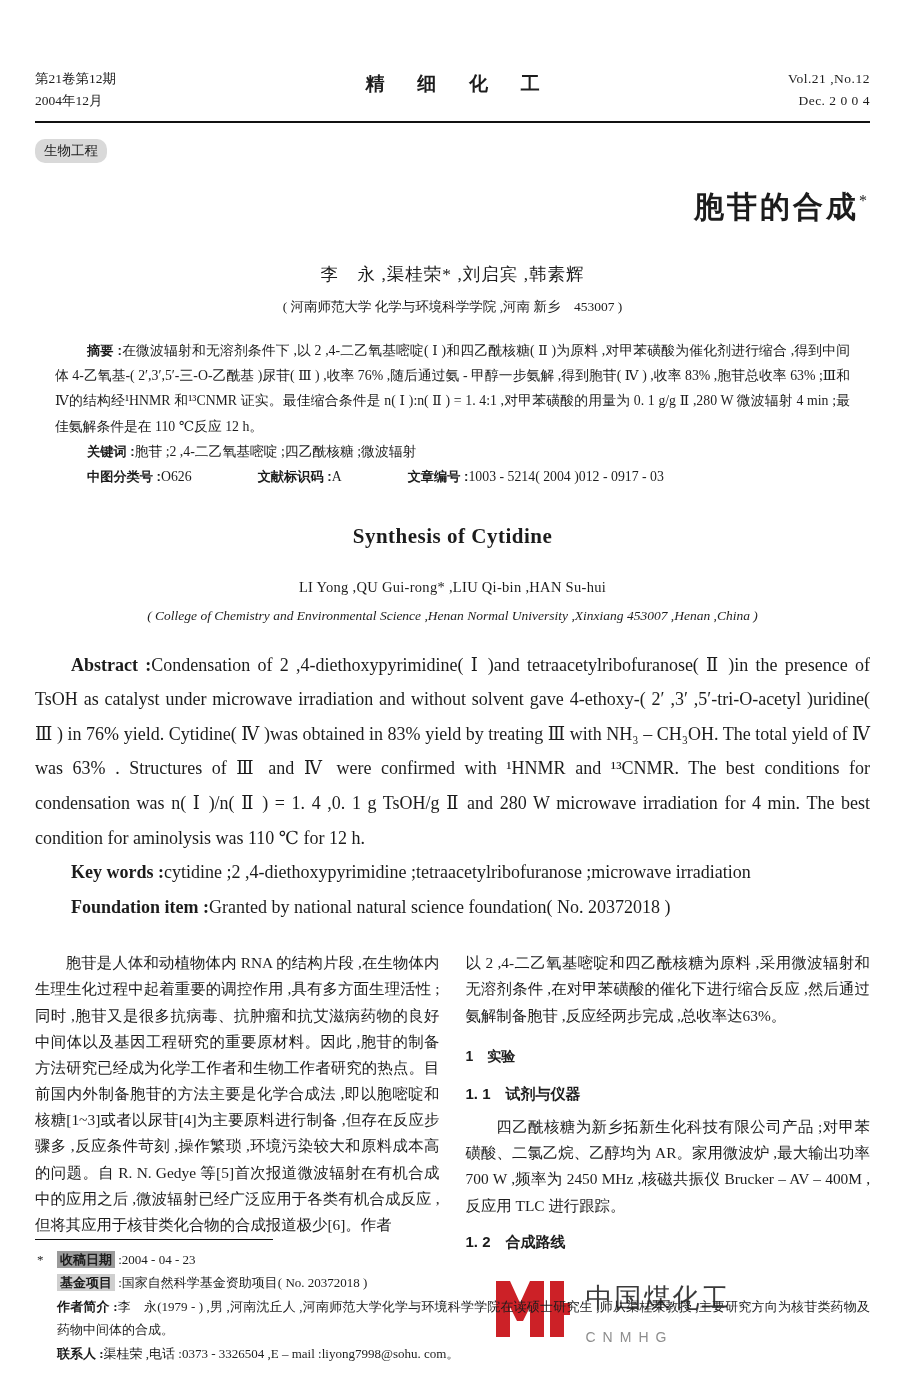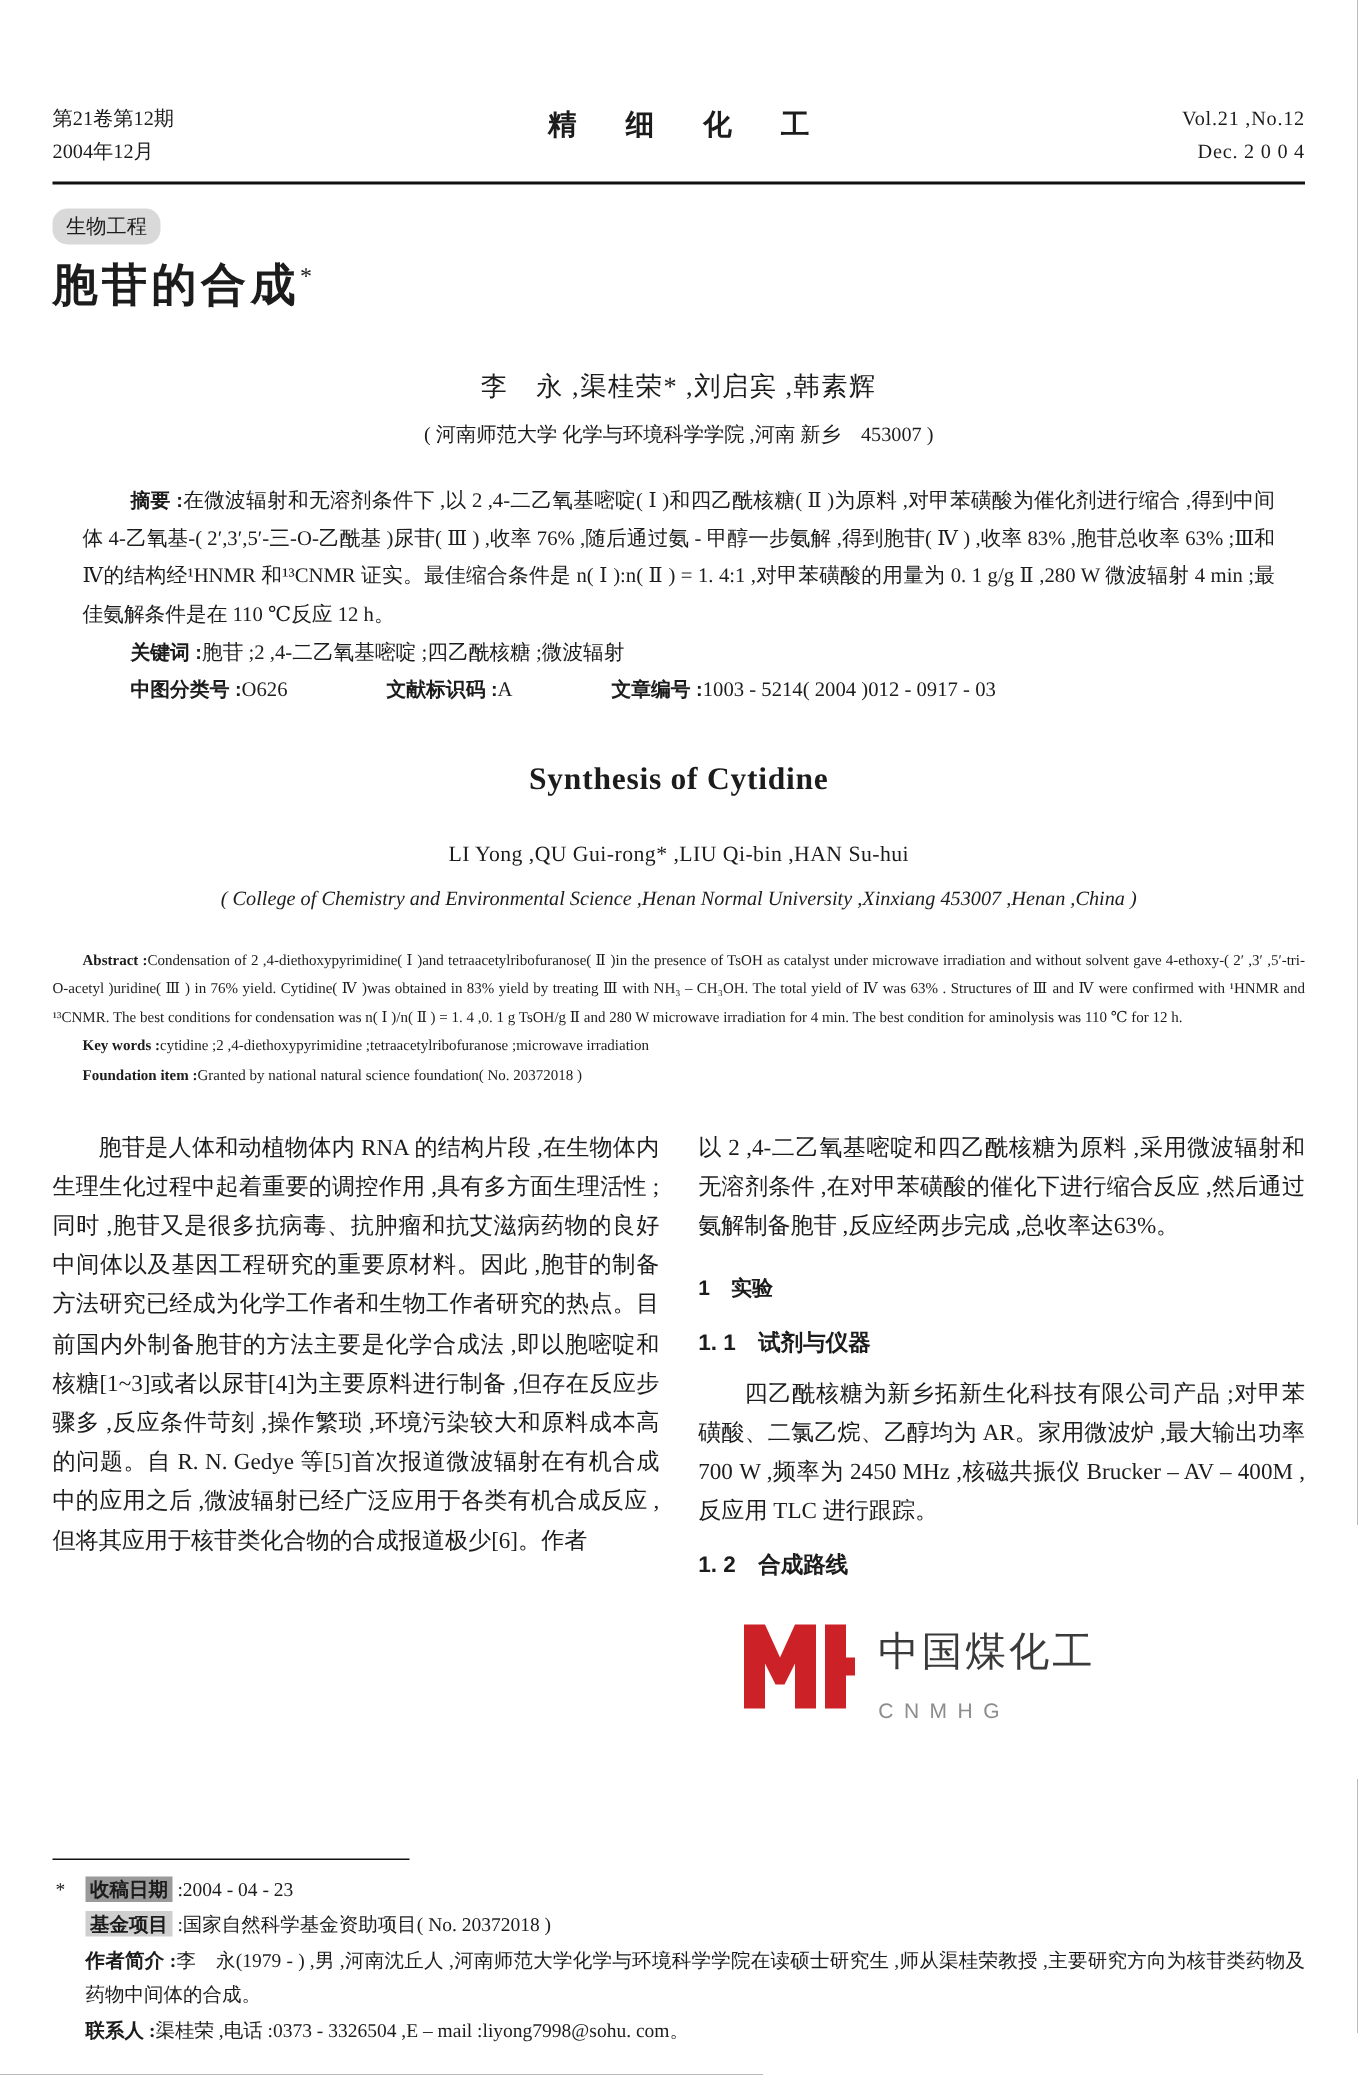--- a/index.html
+++ b/index.html
@@ -17,34 +17,34 @@
   
   .journal-header { display:flex; justify-content:space-between; align-items:flex-start; font-size:13.5px; line-height:1.65; }
   .hdr-side { width:180px; }
   .hdr-side.right { text-align:right; letter-spacing:0.5px; }
   .hdr-center { text-align:center; flex:1; }
   .hdr-center .cn { font-size:19px; letter-spacing:14px; font-weight:bold; padding-left:14px; }
   .hdr-center .en { font-size:14.5px; font-weight:bold; letter-spacing:1px; margin-top:2px; }
   .header-rule { border:none; border-top:2px solid #111; margin-top:8px; }
   
   .field-badge { display:inline-block; background:#d9d9d9; color:#1c1c1c; font-size:13.5px; padding:3px 9px; margin-top:16px;border-radius:10px; }
-  .article-title { text-align:left; font-size:30px; font-weight:bold; letter-spacing:3px; margin-top:7px; }
+  .article-title { text-align:right; font-size:30px; font-weight:bold; letter-spacing:3px; margin-top:24px; }
   .article-title sup { font-size:16px; font-weight:normal; }
   .authors-cn { text-align:center; font-size:17.5px; letter-spacing:1px; margin-top:34px; }
   .affiliation-cn { text-align:center; font-size:13.5px; margin-top:12px; }
   
   .abstract-cn { margin:22px 20px 0 20px; font-size:13.8px; line-height:1.84; }
   .abstract-cn p { text-align:justify; }
   .abstract-cn b { font-family:"Liberation Sans","DejaVu Sans",sans-serif; font-weight:bold; font-size:13.2px;margin-left:32px; }
   .meta-line span.gap { margin-right:34px; }
   
   .title-en { text-align:center; font-size:21px; font-weight:bold; margin-top:34px; letter-spacing:0.5px; }
   .authors-en { text-align:center; font-size:14.5px; margin-top:30px; letter-spacing:0.3px; }
   .affiliation-en { text-align:center; font-size:13.5px; font-style:italic; margin-top:12px; }
-  .abstract-en { margin-top:24px; font-size:10px; line-height:1.92; }
+  .abstract-en { margin-top:24px; font-size:18px; line-height:1.92; }
   .abstract-en p { text-align:justify; text-indent:2em; }
   .abstract-en b { font-weight:bold; }
   
   .columns { display:flex; gap:26px; margin-top:26px; font-size:15.4px; line-height:1.7; }
   .col { flex:1; min-width:0; text-align:justify; }
   .body-par { text-indent:2em; }
   .body-par.no-indent { text-indent:0; }
   .sec-heading { font-family:"Liberation Sans","DejaVu Sans",sans-serif; font-weight:bold; font-size:14px; margin:16px 0 12px 0; text-indent:0; }
   .subsec-heading { font-family:"Liberation Sans","DejaVu Sans",sans-serif; font-weight:bold; font-size:15px; margin:10px 0 8px 0; text-indent:0; }
   

